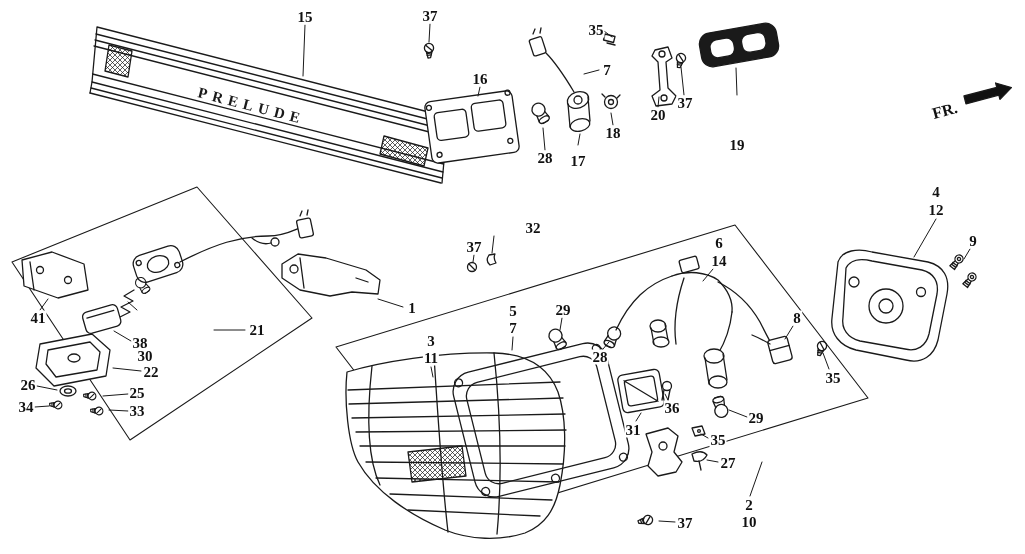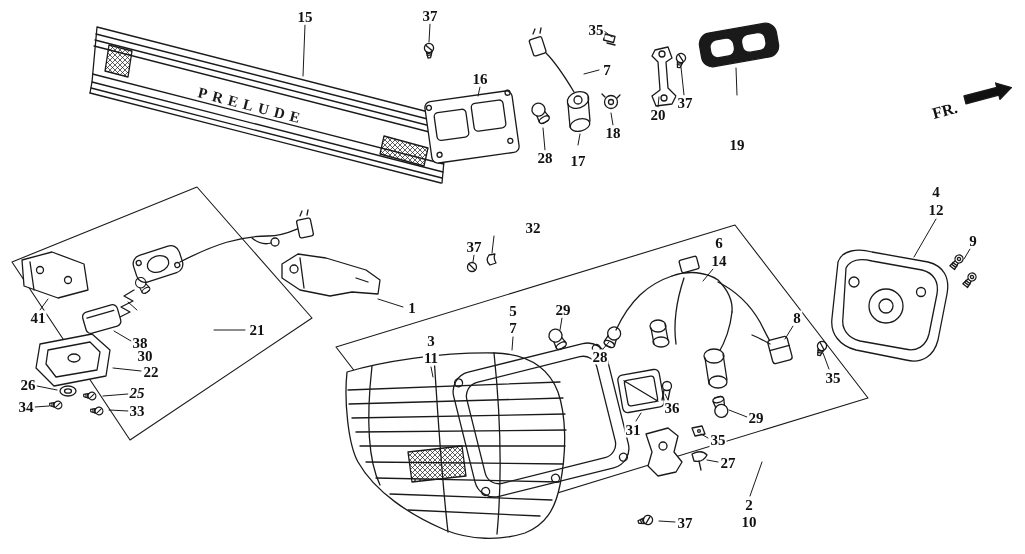--- a/index.html
+++ b/index.html
@@ -318,21 +318,21 @@
       <div class="part-label" style="left: 685px; top: 103px;">37</div>
       <div class="part-label" style="left: 737px; top: 103px; margin-top: 42px;">19</div>
       <div class="part-label" style="left: 936px; top: 192px;">4</div>
       <div class="part-label" style="left: 936px; top: 210px;">12</div>
       <div class="part-label" style="left: 973px; top: 241px;">9</div>
       <div class="part-label" style="left: 38px; top: 318px;">41</div>
       <div class="part-label" style="left: 145px; top: 312px; margin-top: 44px;">30</div>
       <div class="part-label" style="left: 140px; top: 343px;">38</div>
       <div class="part-label" style="left: 151px; top: 372px;">22</div>
       <div class="part-label" style="left: 28px; top: 385px;">26</div>
-      <div class="part-label" style="left: 137px; top: 393px; font-style: italic;">25</div>
+      <div class="part-label" style="left: 137px; top: 393px;">25</div>
       <div class="part-label" style="left: 26px; top: 407px;">34</div>
       <div class="part-label" style="left: 137px; top: 411px;">33</div>
       <div class="part-label" style="left: 257px; top: 330px;">21</div>
       <div class="part-label" style="left: 412px; top: 308px;">1</div>
       <div class="part-label" style="left: 474px; top: 247px;">37</div>
       <div class="part-label" style="left: 495px; top: 228px; margin-left: 38px;">32</div>
       <div class="part-label" style="left: 431px; top: 341px;">3</div>
       <div class="part-label" style="left: 431px; top: 358px;">11</div>
       <div class="part-label" style="left: 513px; top: 311px;">5</div>
       <div class="part-label" style="left: 513px; top: 328px;">7</div>

